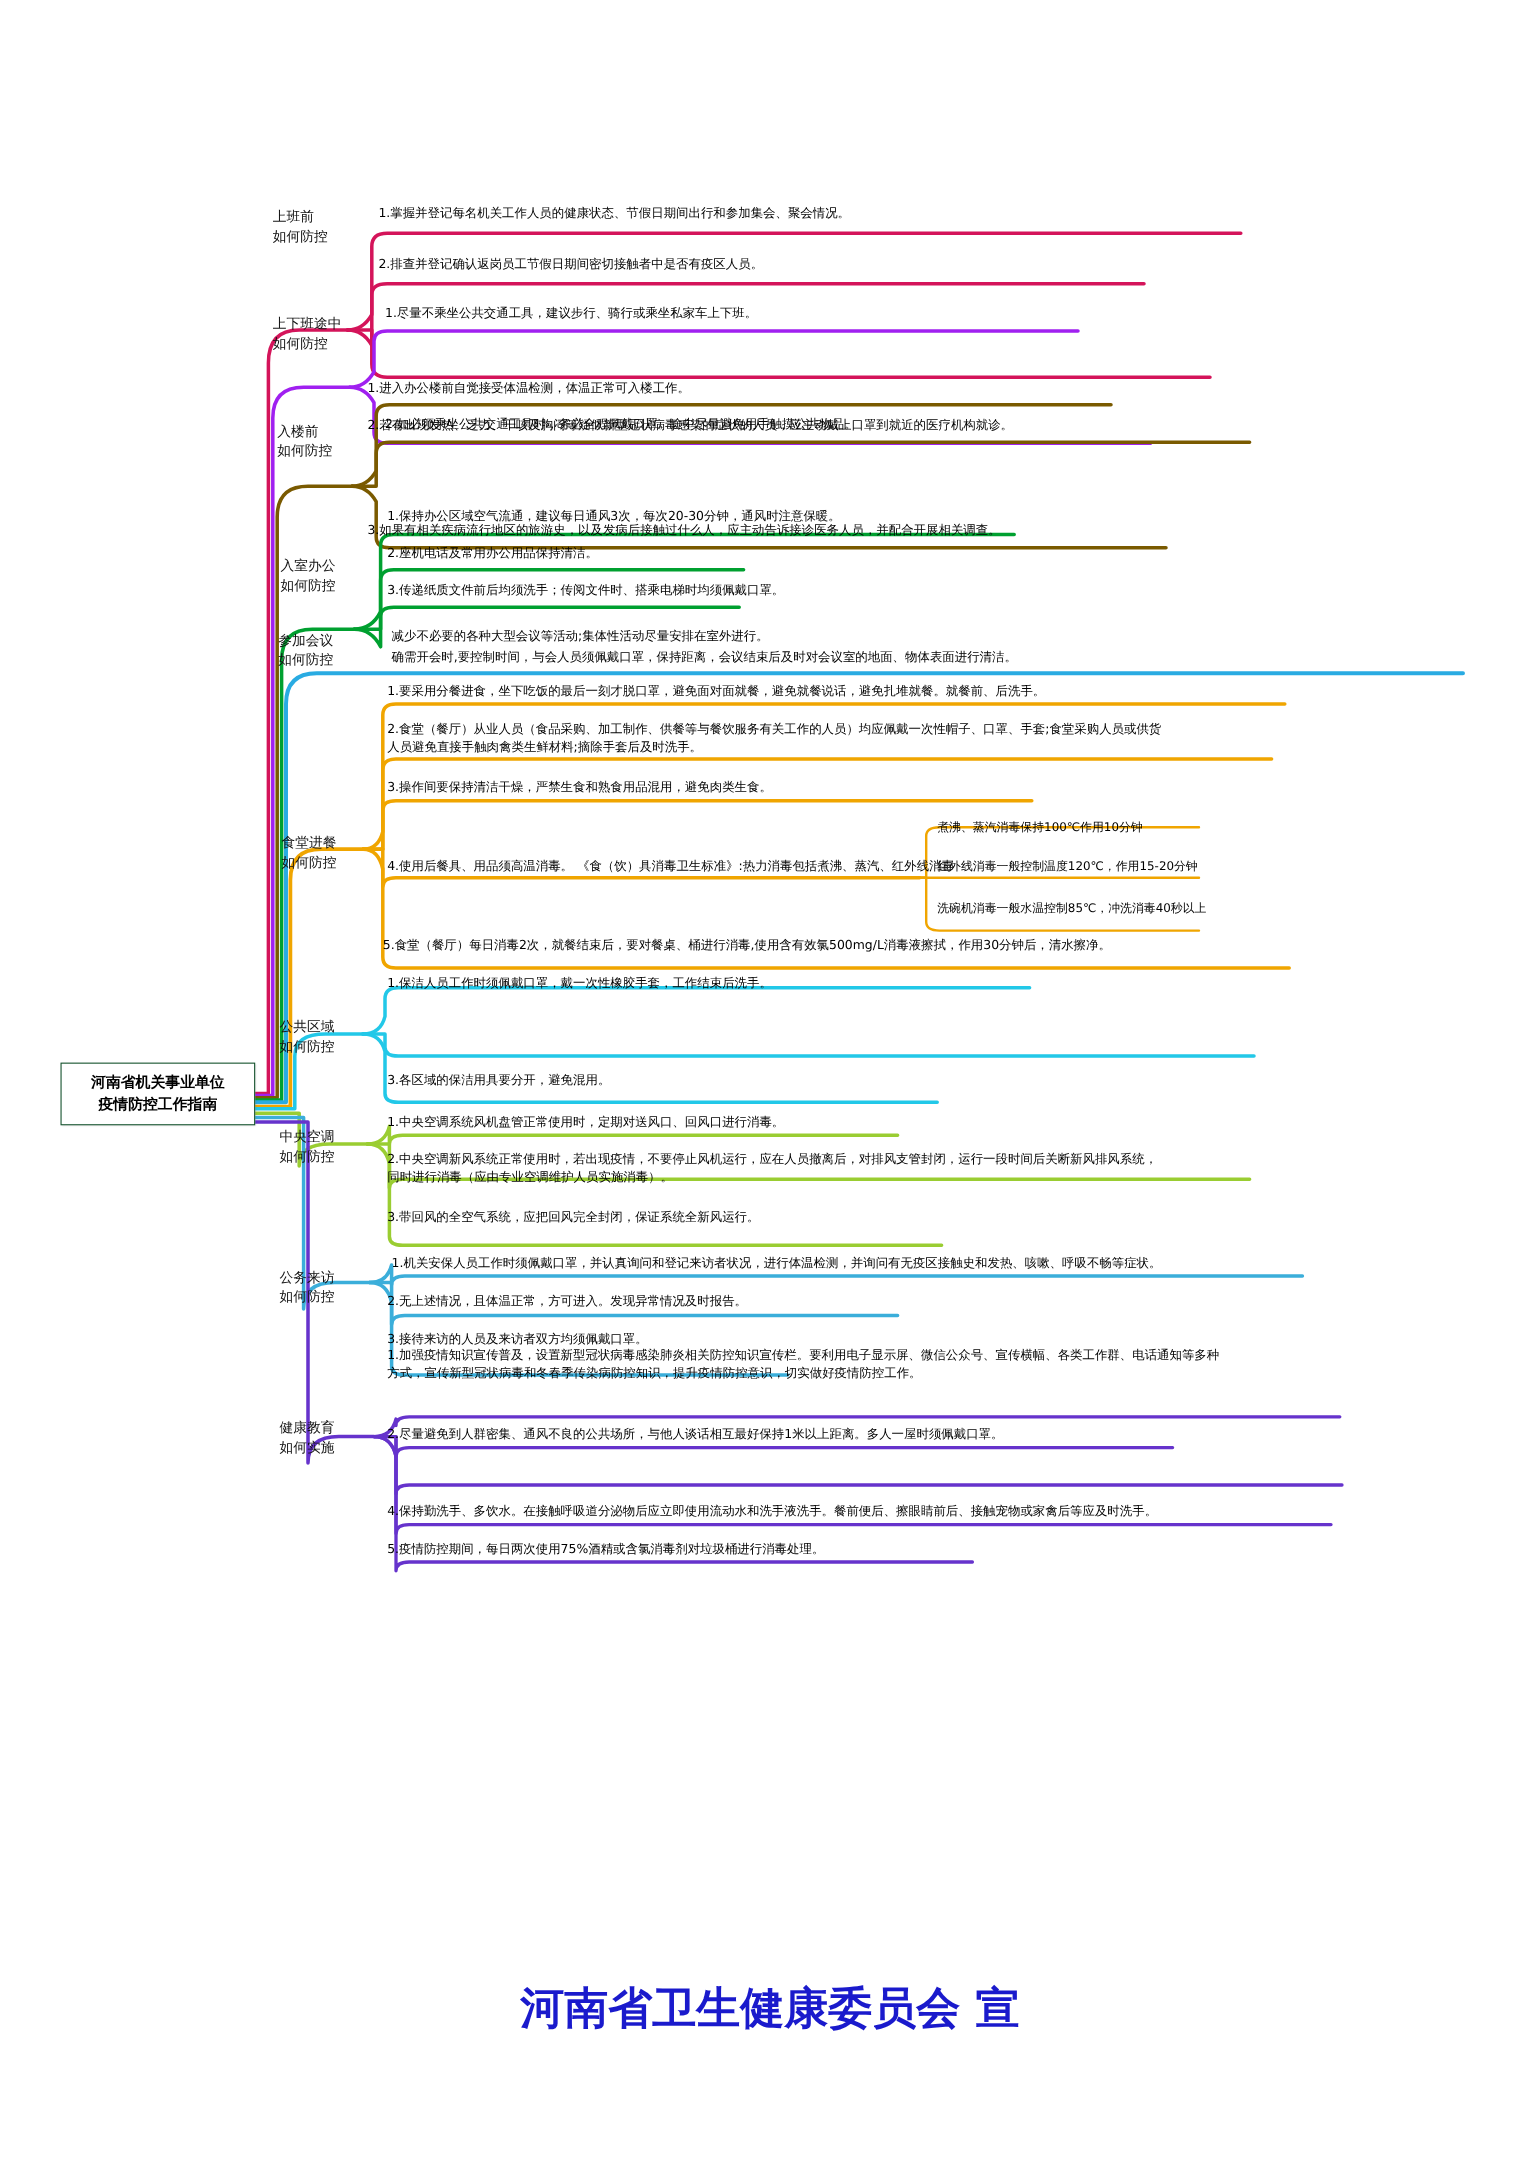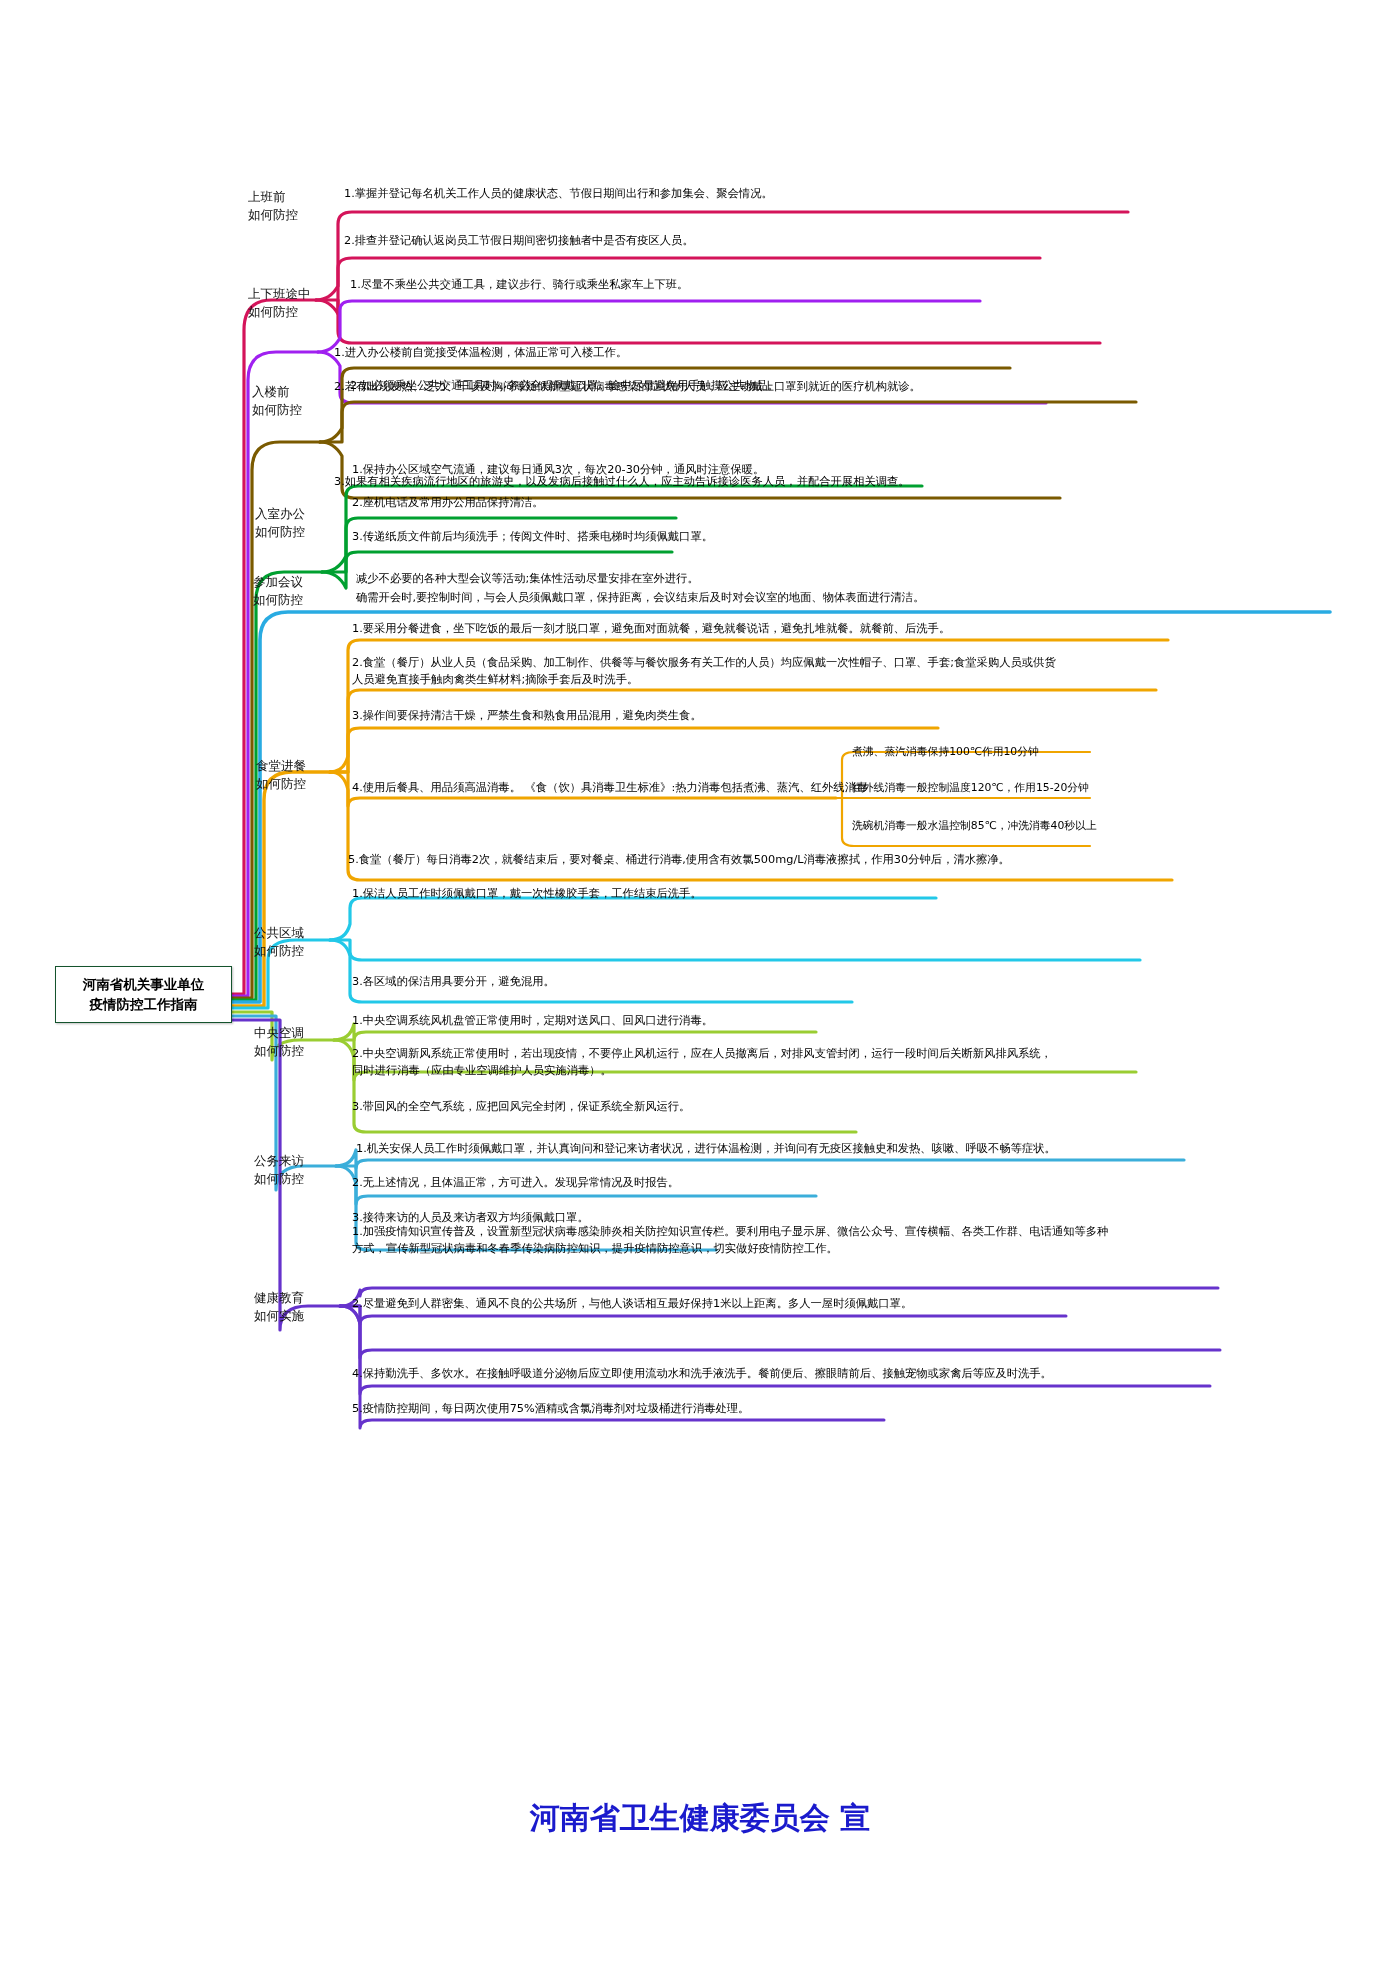--- a/index.html
+++ b/index.html
@@ -14,21 +14,21 @@
 
   .title{
     position:absolute;left:0;top:78px;width:1400px;text-align:center;
     font-size:37px;font-weight:bold;letter-spacing:1px;
     color:#EE00CC;
     text-shadow:2px 2px 0 #c800aa;
     white-space:nowrap;
   }
   .footer{
     position:absolute;left:0;top:1798px;width:1400px;text-align:center;
-    font-size:30px;font-weight:bold;color:#1a1aCC;white-space:nowrap;
+    font-size:40px;font-weight:bold;color:#1a1aCC;white-space:nowrap;
   }
 
   .center-node{
     position:absolute;left:55px;top:966px;width:175px;height:55px;
     border:1px solid #14532d;background:#fff;
     display:flex;flex-direction:column;align-items:center;justify-content:center;
     font-size:13.5px;font-weight:bold;color:#000;line-height:1.45;
     box-shadow:1px 1px 2px rgba(0,0,0,.25);
   }
   .center-node span{display:block;white-space:nowrap;}

